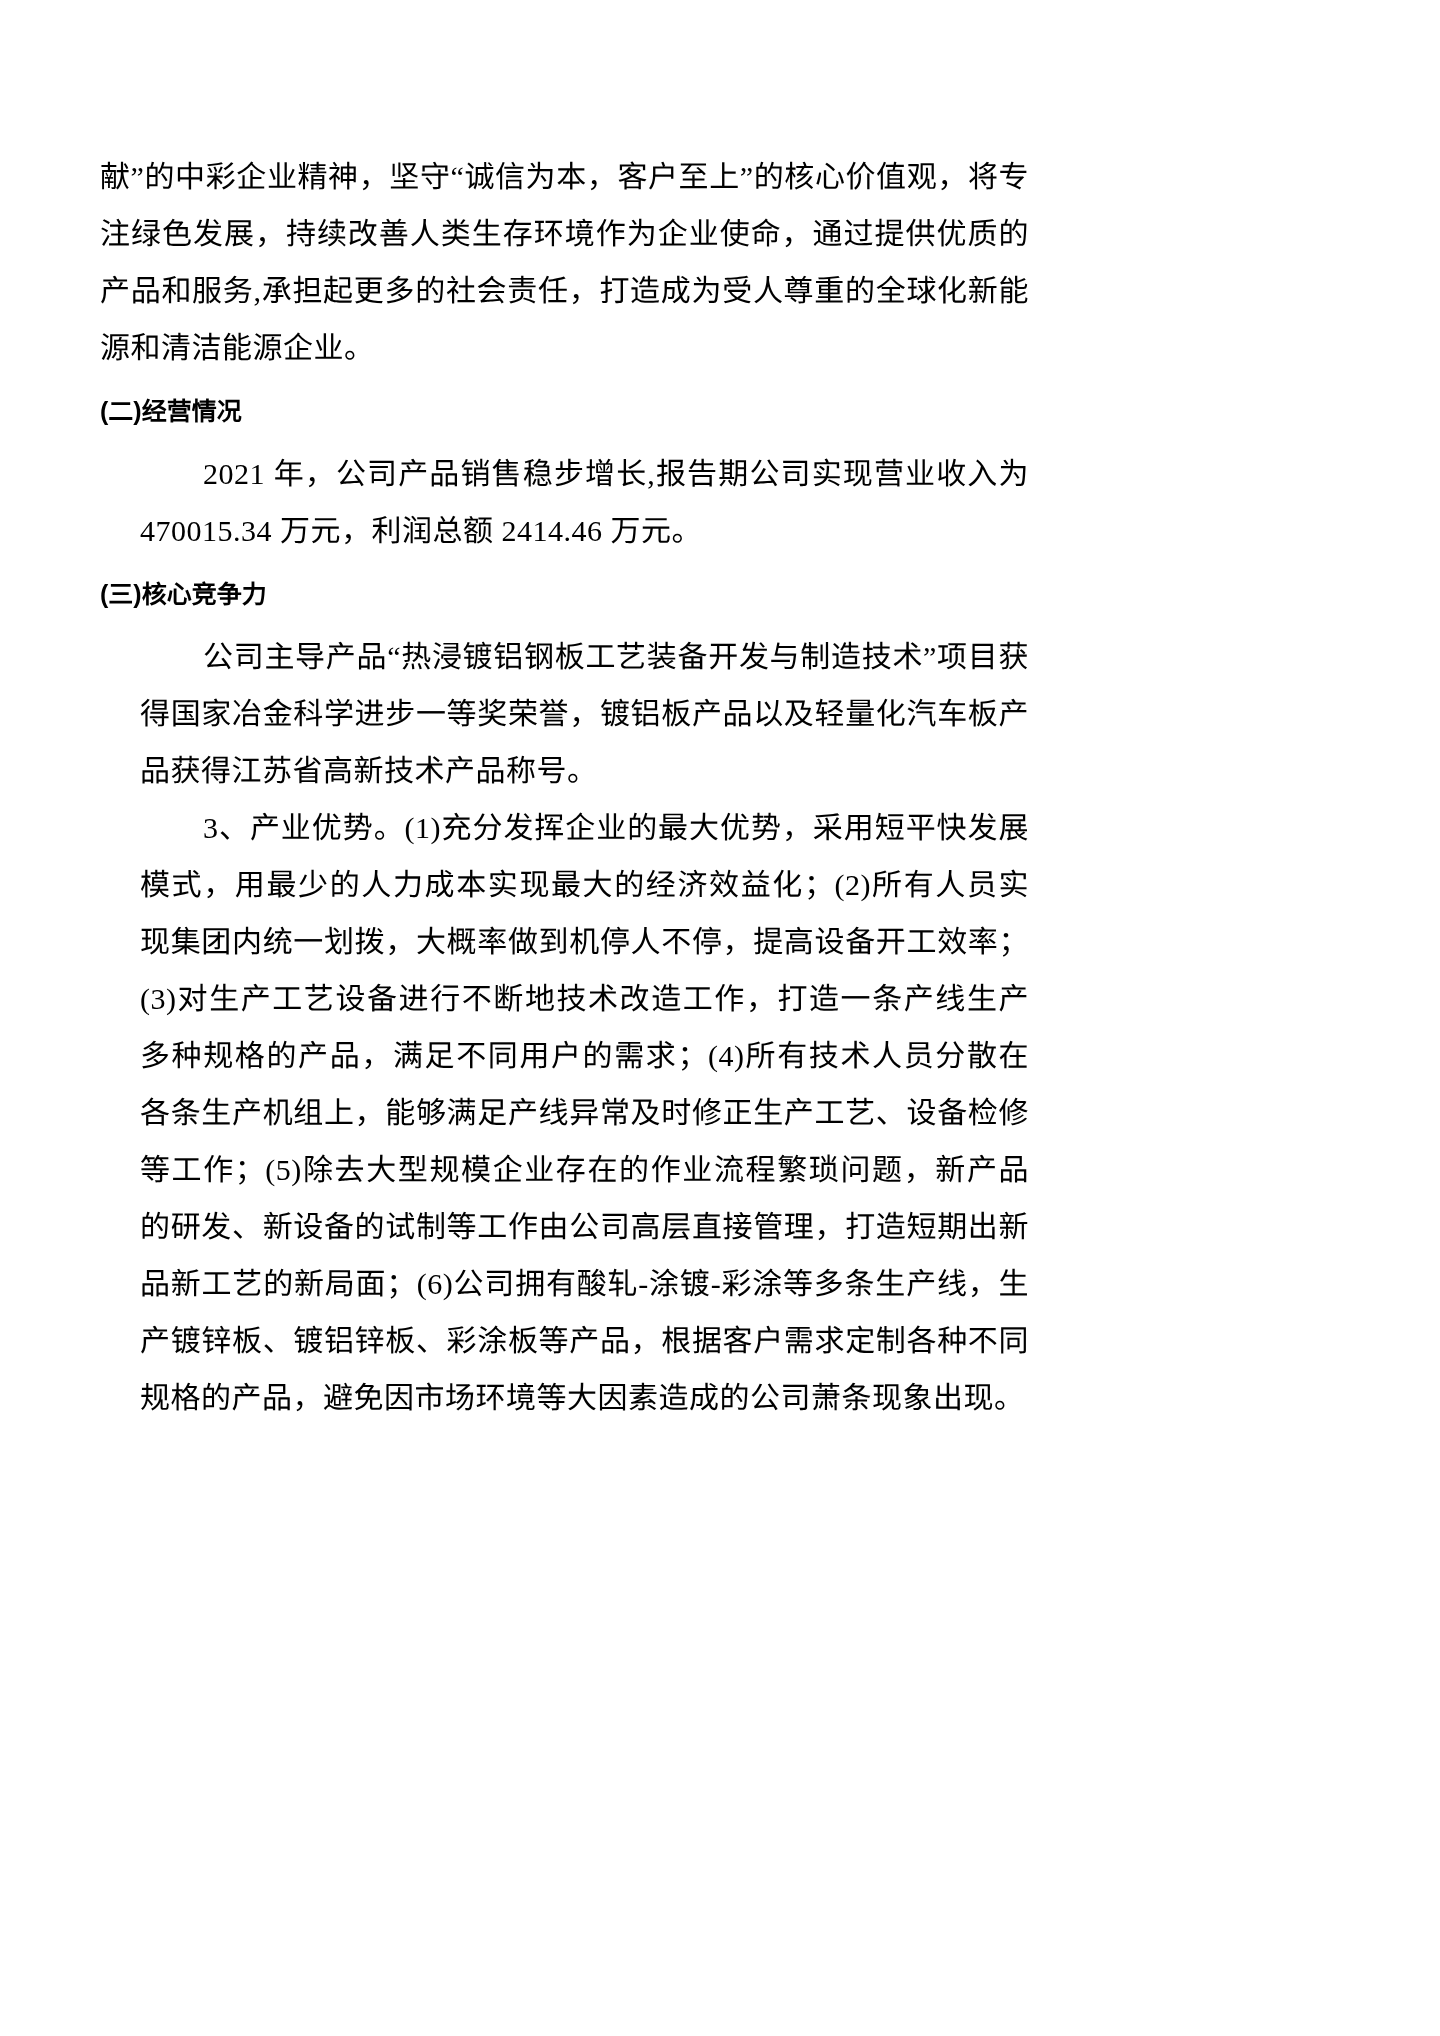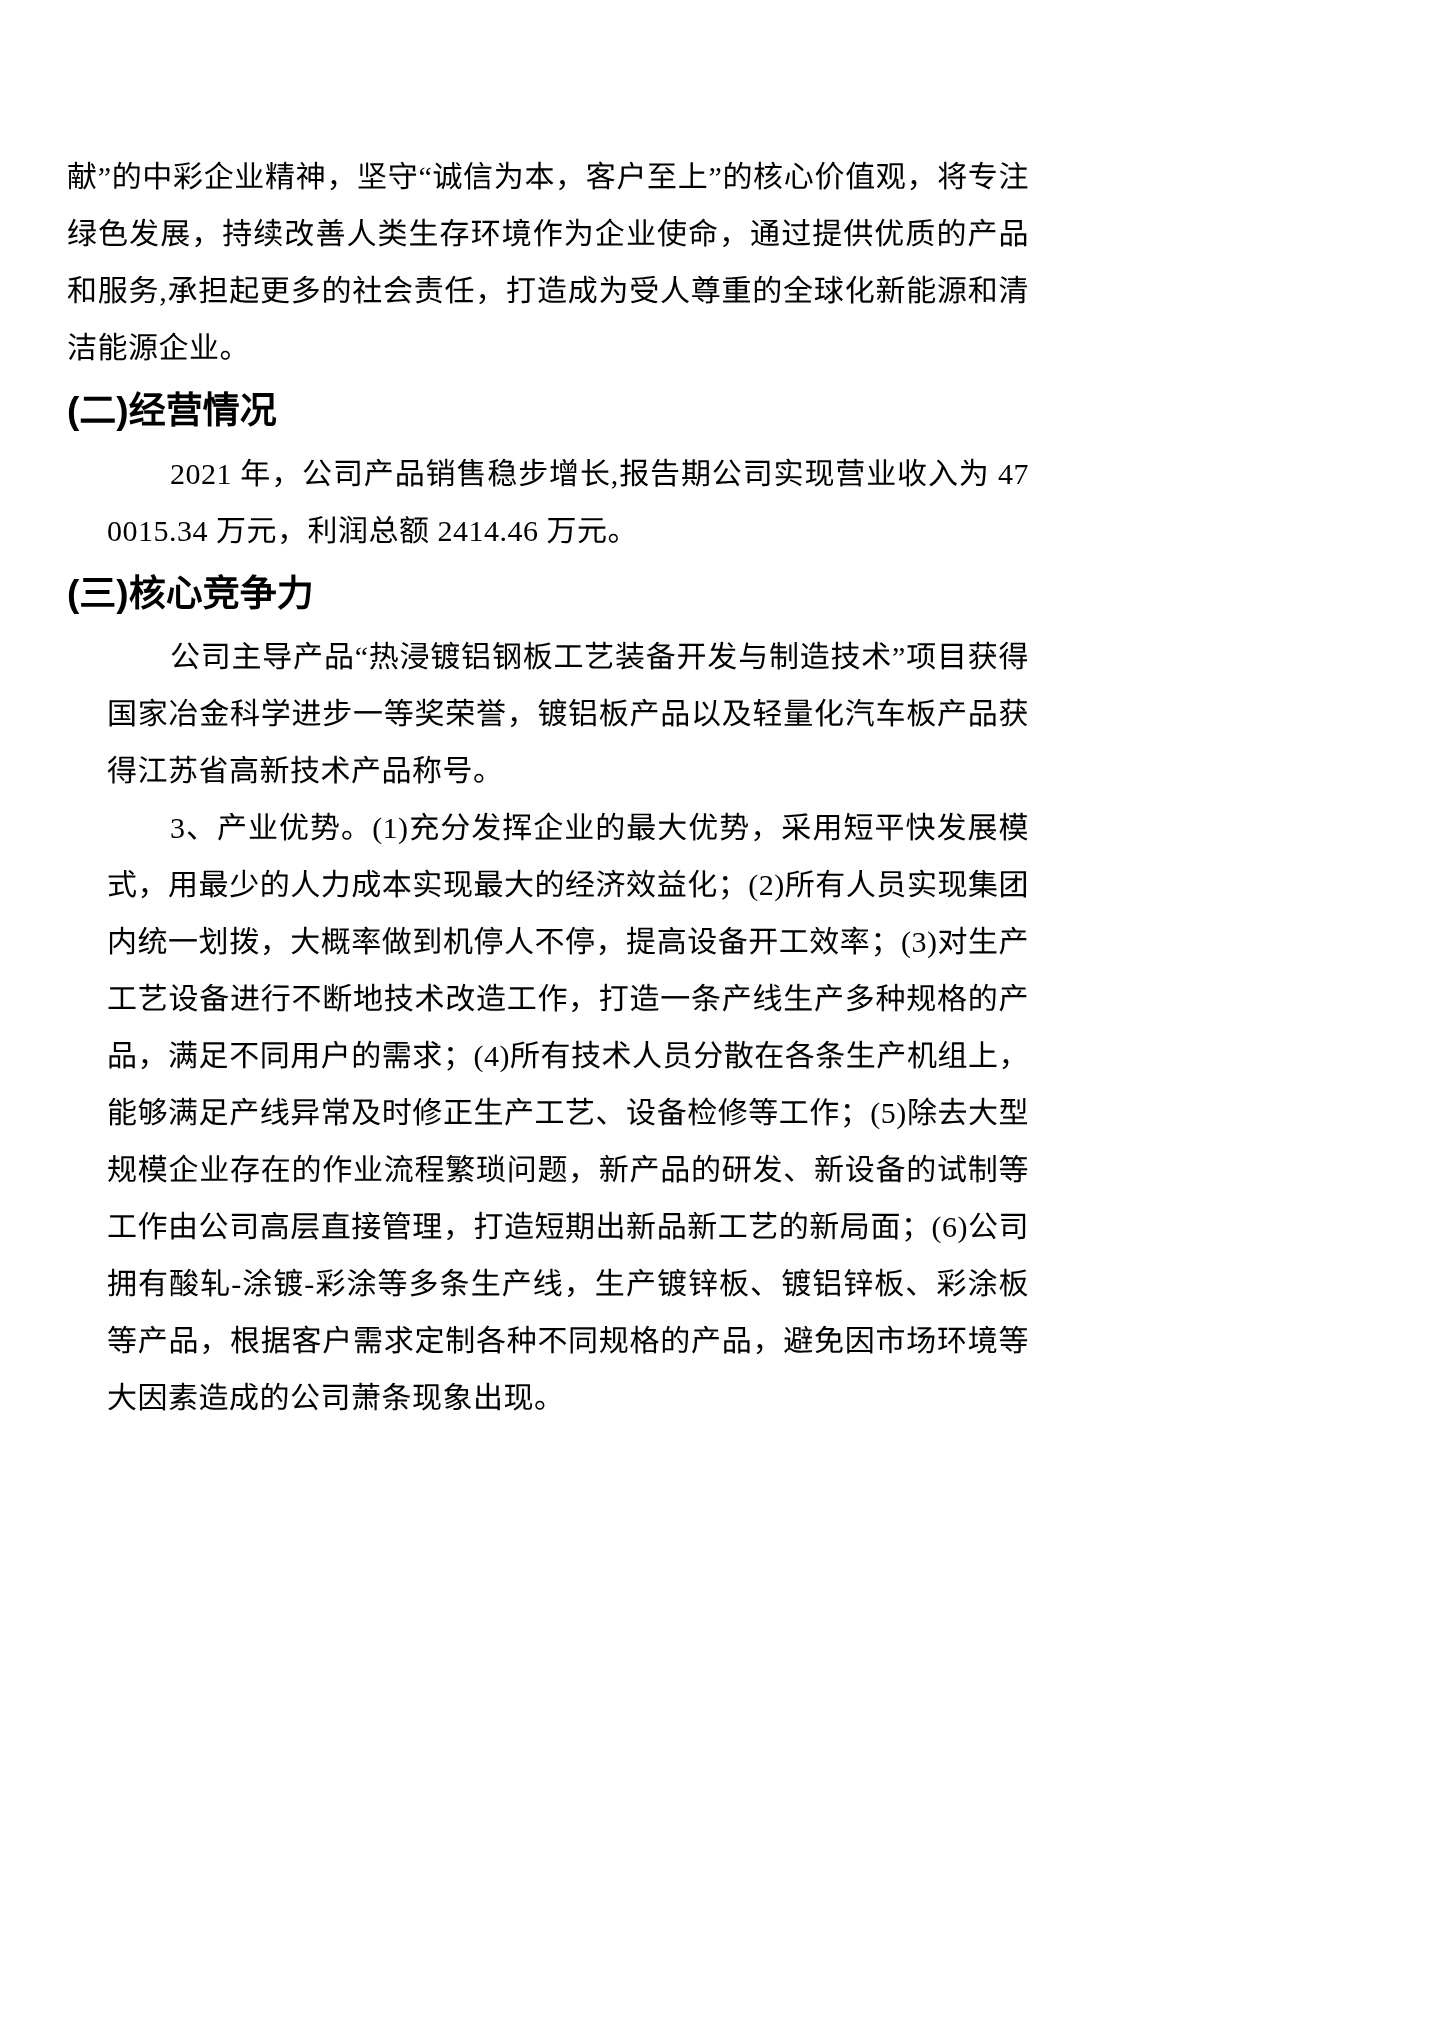--- a/index.html
+++ b/index.html
@@ -12,37 +12,37 @@
     height: 2036px;
     font-family: "Liberation Serif", "DejaVu Serif", serif;
     color: #000000;
     overflow: hidden;
   }
   .page {
     box-sizing: border-box;
     width: 1192px;
     height: 2036px;
     background: #ffffff;
-    padding: 148px 163px 0 67px;
+    padding: 148px 163px 0 100px;
   }
   .para {
     margin: 0;
     font-size: 30px;
     line-height: 57px;
     text-align: justify;
     letter-spacing: 0.5px;
     word-break: break-all;
   }
   .para.indent {
     text-indent: 2.1em;
     margin-left: 40px;
   }
   .doc-heading {
     margin: 10px 0 9px 0;
-    font-size: 37px;
+    font-size: 25px;
     line-height: 50px;
     font-weight: bold;
     text-align: left;
     font-family: "Liberation Sans", "DejaVu Sans", sans-serif;
   }
 </style>
 </head>
 <body>
 
 <div class="page">

